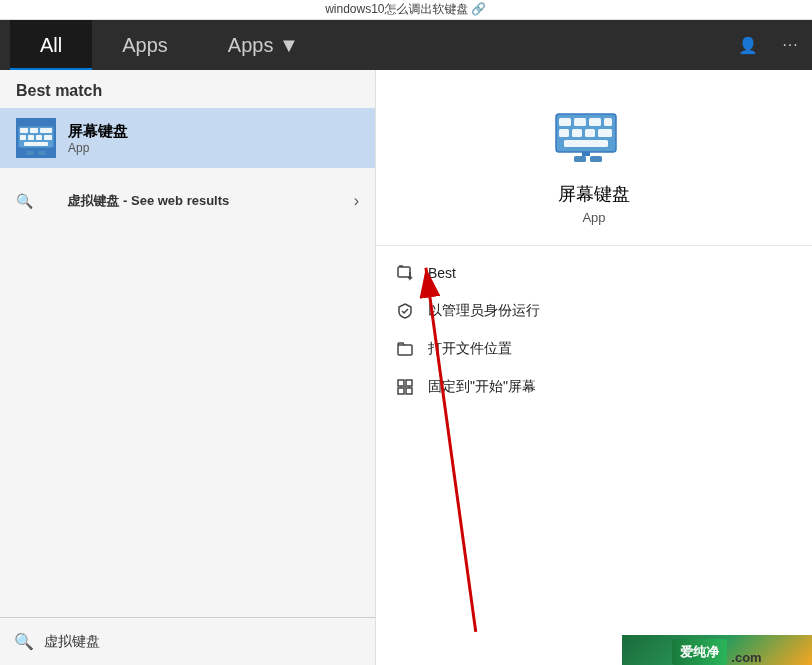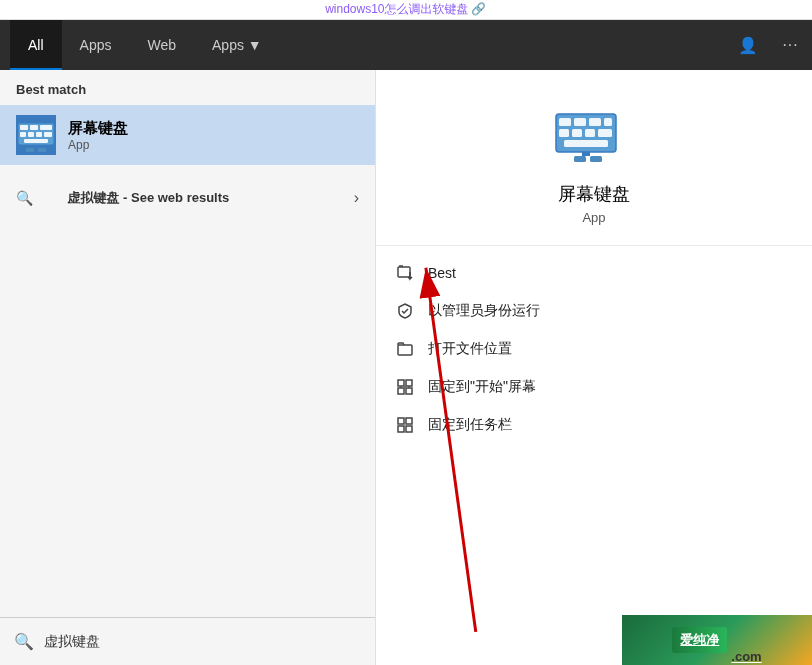--- a/index.html
+++ b/index.html
@@ -14,21 +14,21 @@
 
     
     .top-bar {
       width: 812px;
       height: 20px;
       background: #fff;
       display: flex;
       align-items: center;
       justify-content: center;
       font-size: 12px;
-      color: #8b5cf6;
+      color: #404040;
       border-bottom: 1px solid #e0e0e0;
     }
 
     
     .main-container {
       display: flex;
       flex-direction: column;
       height: 645px;
       background: #fff;
     }
@@ -38,22 +38,22 @@
       display: flex;
       align-items: center;
       background: #2d2d2d;
       height: 50px;
       padding: 0 10px;
       position: relative;
     }
 
     .nav-tab {
       color: #ccc;
-      font-size: 14px;
-      padding: 0 18px;
+      font-size: 20px;
+      padding: 0 30px;
       height: 50px;
       display: flex;
       align-items: center;
       cursor: pointer;
       position: relative;
     }
 
     .nav-tab.active {
       color: #fff;
       background: #1a1a1a;
@@ -103,21 +103,21 @@
     
     .left-panel {
       width: 375px;
       background: #f5f5f5;
       display: flex;
       flex-direction: column;
     }
 
     
     .section-label {
-      font-size: 13px;
+      font-size: 16px;
       font-weight: 600;
       color: #333;
       padding: 12px 16px 8px 16px;
     }
 
     .best-match-item {
       display: flex;
       align-items: center;
       padding: 10px 16px;
       background: #c5d9f1;
@@ -320,23 +320,20 @@
 </div>
 
 <div class="main-container">
 
   <div class="nav-tabs">
     <div class="nav-tab nav-tab-all active">
       <span>All</span>
     </div>
     <div class="nav-tab">
       <span>Apps</span>
-    </div>
-    <div class="nav-tab">
-      <span>Web</span>
     </div>
     <div class="nav-tab nav-more">
       <span>Apps ▼</span>
     </div>
     <div class="nav-right">
       <span class="nav-icon">👤</span>
       <span class="nav-icon">···</span>
     </div>
   </div>
 
@@ -448,47 +445,36 @@
               <rect x="1" y="1" width="6" height="6" fill="none" stroke="#444" stroke-width="1.5"></rect>
               <rect x="9" y="1" width="6" height="6" fill="none" stroke="#444" stroke-width="1.5"></rect>
               <rect x="1" y="9" width="6" height="6" fill="none" stroke="#444" stroke-width="1.5"></rect>
               <rect x="9" y="9" width="6" height="6" fill="none" stroke="#444" stroke-width="1.5"></rect>
               <path d="M3 8 L13 8" stroke="#444" stroke-width="1" stroke-dasharray="2,2"></path>
             </svg>
           </div>
           <span class="context-item-label">固定到"开始"屏幕</span>
         </div>
 
-        <div class="context-item">
-          <div class="context-item-icon">
-            <svg width="16" height="16" viewBox="0 0 16 16">
-              <rect x="1" y="1" width="6" height="6" fill="none" stroke="#444" stroke-width="1.5"></rect>
-              <rect x="9" y="1" width="6" height="6" fill="none" stroke="#444" stroke-width="1.5"></rect>
-              <rect x="1" y="9" width="6" height="6" fill="none" stroke="#444" stroke-width="1.5"></rect>
-              <rect x="9" y="9" width="6" height="6" fill="none" stroke="#444" stroke-width="1.5"></rect>
-            </svg>
-          </div>
-          <span class="context-item-label">固定到任务栏</span>
-        </div>
 
       </div>
 
       <div class="arrow-container">
         <svg width="100%" height="100%" viewBox="0 0 437 590" style="position:absolute;top:0;left:0;pointer-events:none;">
           <defs>
             <marker id="arrowhead" markerWidth="10" markerHeight="7" refX="10" refY="3.5" orient="auto">
               <polygon points="0 0, 10 3.5, 0 7" fill="#cc0000"></polygon>
             </marker>
           </defs>
           <line x1="100" y1="560" x2="50" y2="195" stroke="#cc0000" stroke-width="3" marker-end="url(#arrowhead)"></line>
         </svg>
       </div>
 
     </div>
 
   </div>
 
 </div>
 
-<div class="watermark" style="position:absolute;bottom:0;right:0;width:190px;height:50px;display:flex;align-items:center;justify-content:center;font-size:13px;font-weight:700;color:#fff;text-decoration:underline;">
+<div class="watermark" style="position:absolute;bottom:0;right:0;width:190px;height:30px;display:flex;align-items:flex-end;justify-content:center;font-size:13px;font-weight:700;color:#fff;">
   <span style="background:linear-gradient(90deg,#1a7a3c,#2ab55a);padding:4px 8px;border-radius:3px;margin-right:4px;">爱纯净</span>
   <span style="color:#333;margin-top:32px;">.com</span>
 </div>
 
 </body></html>

